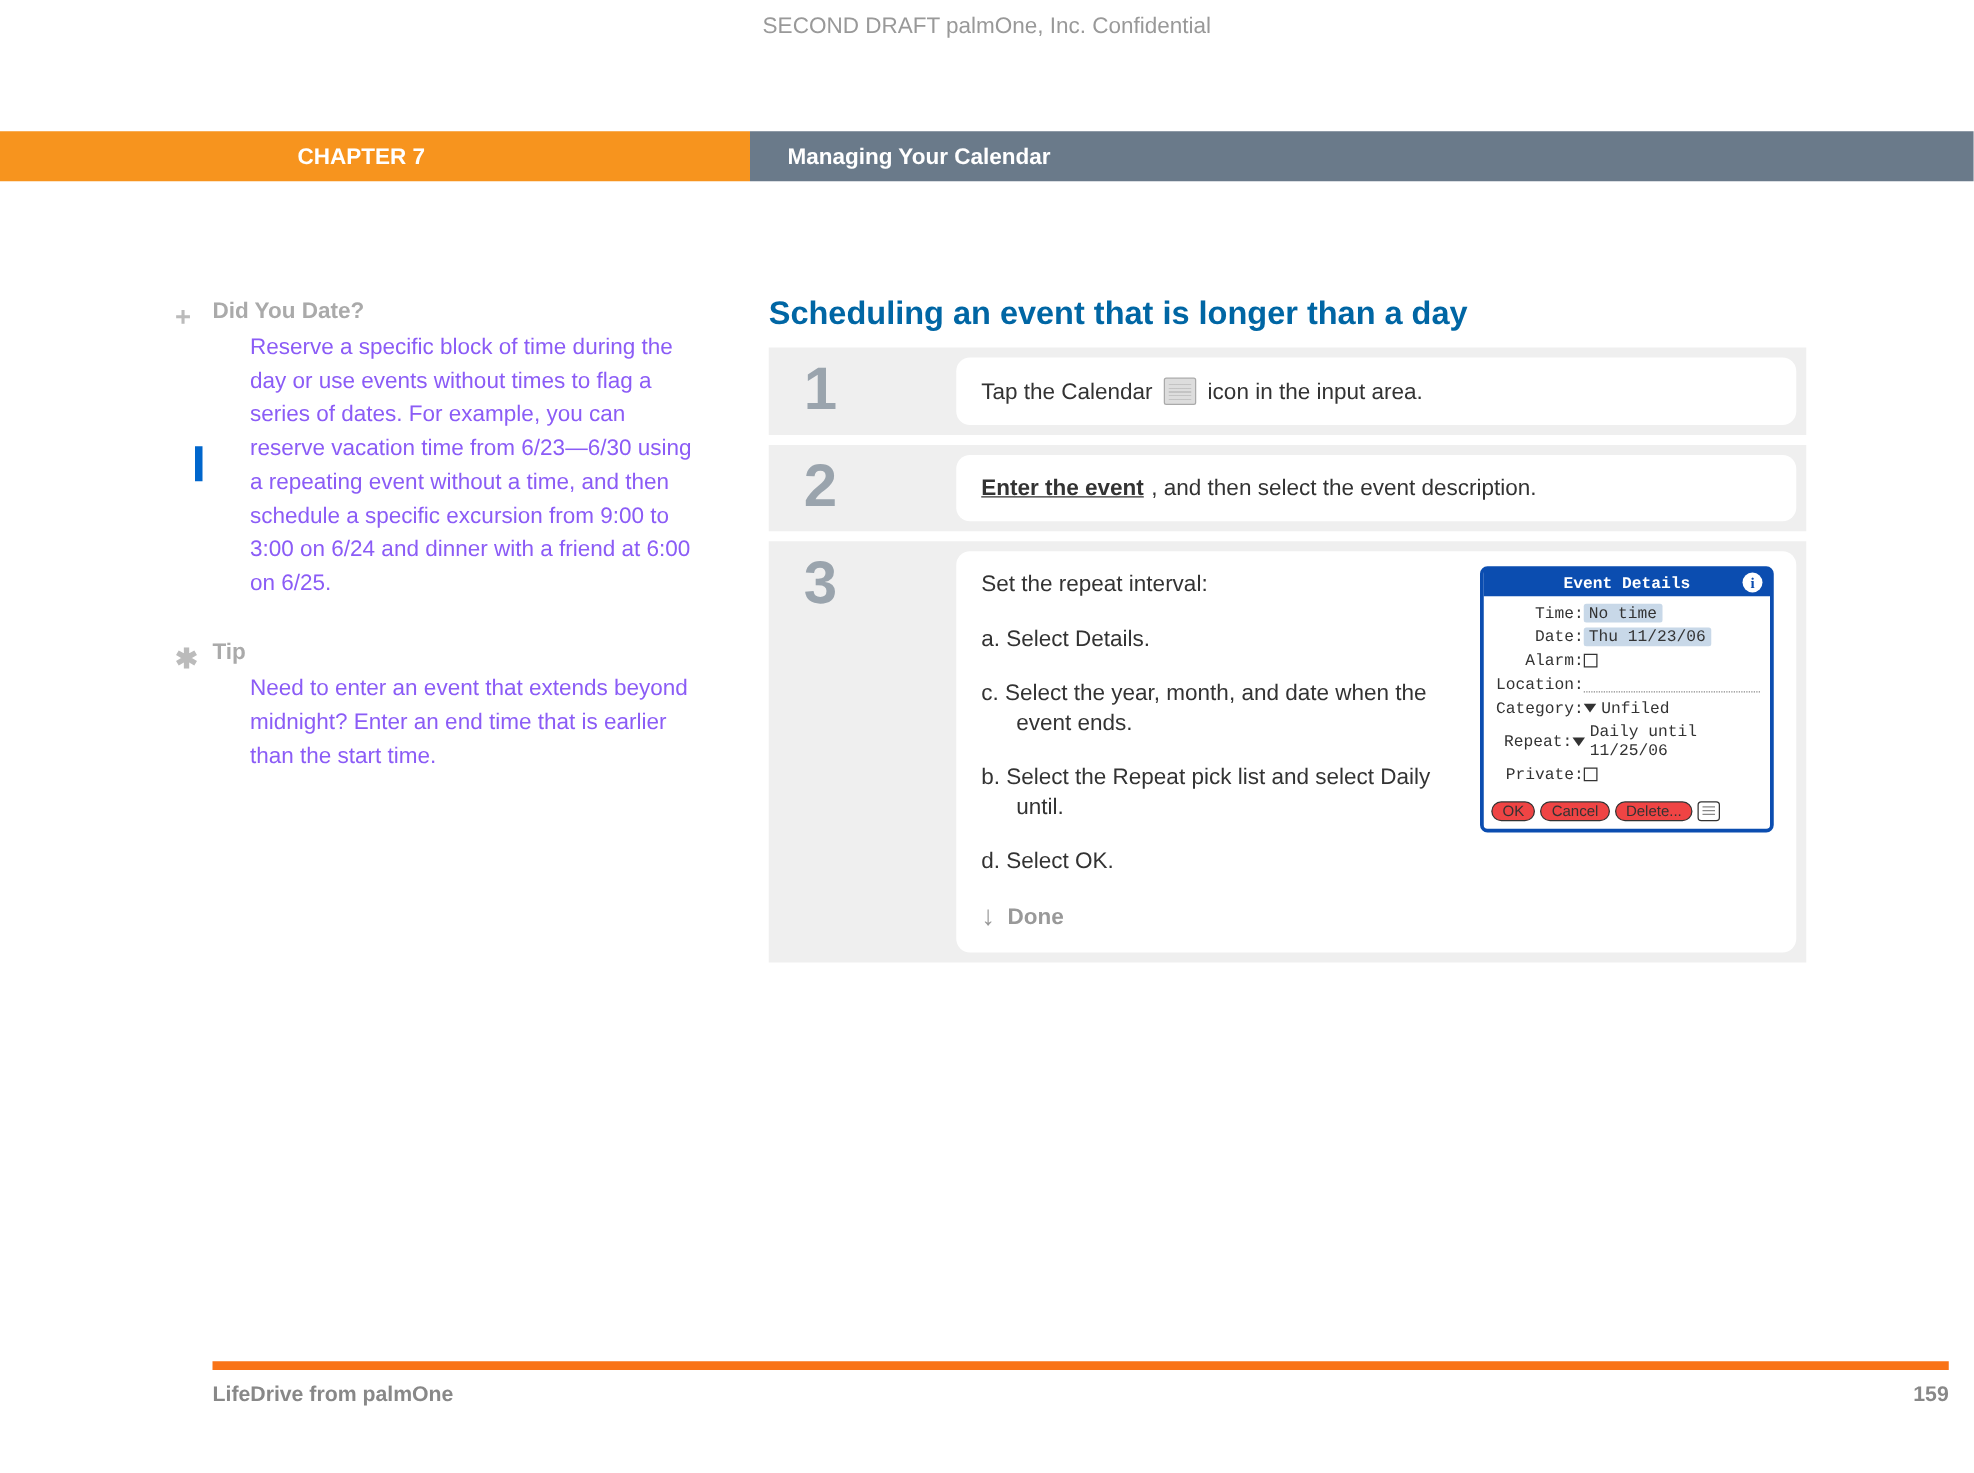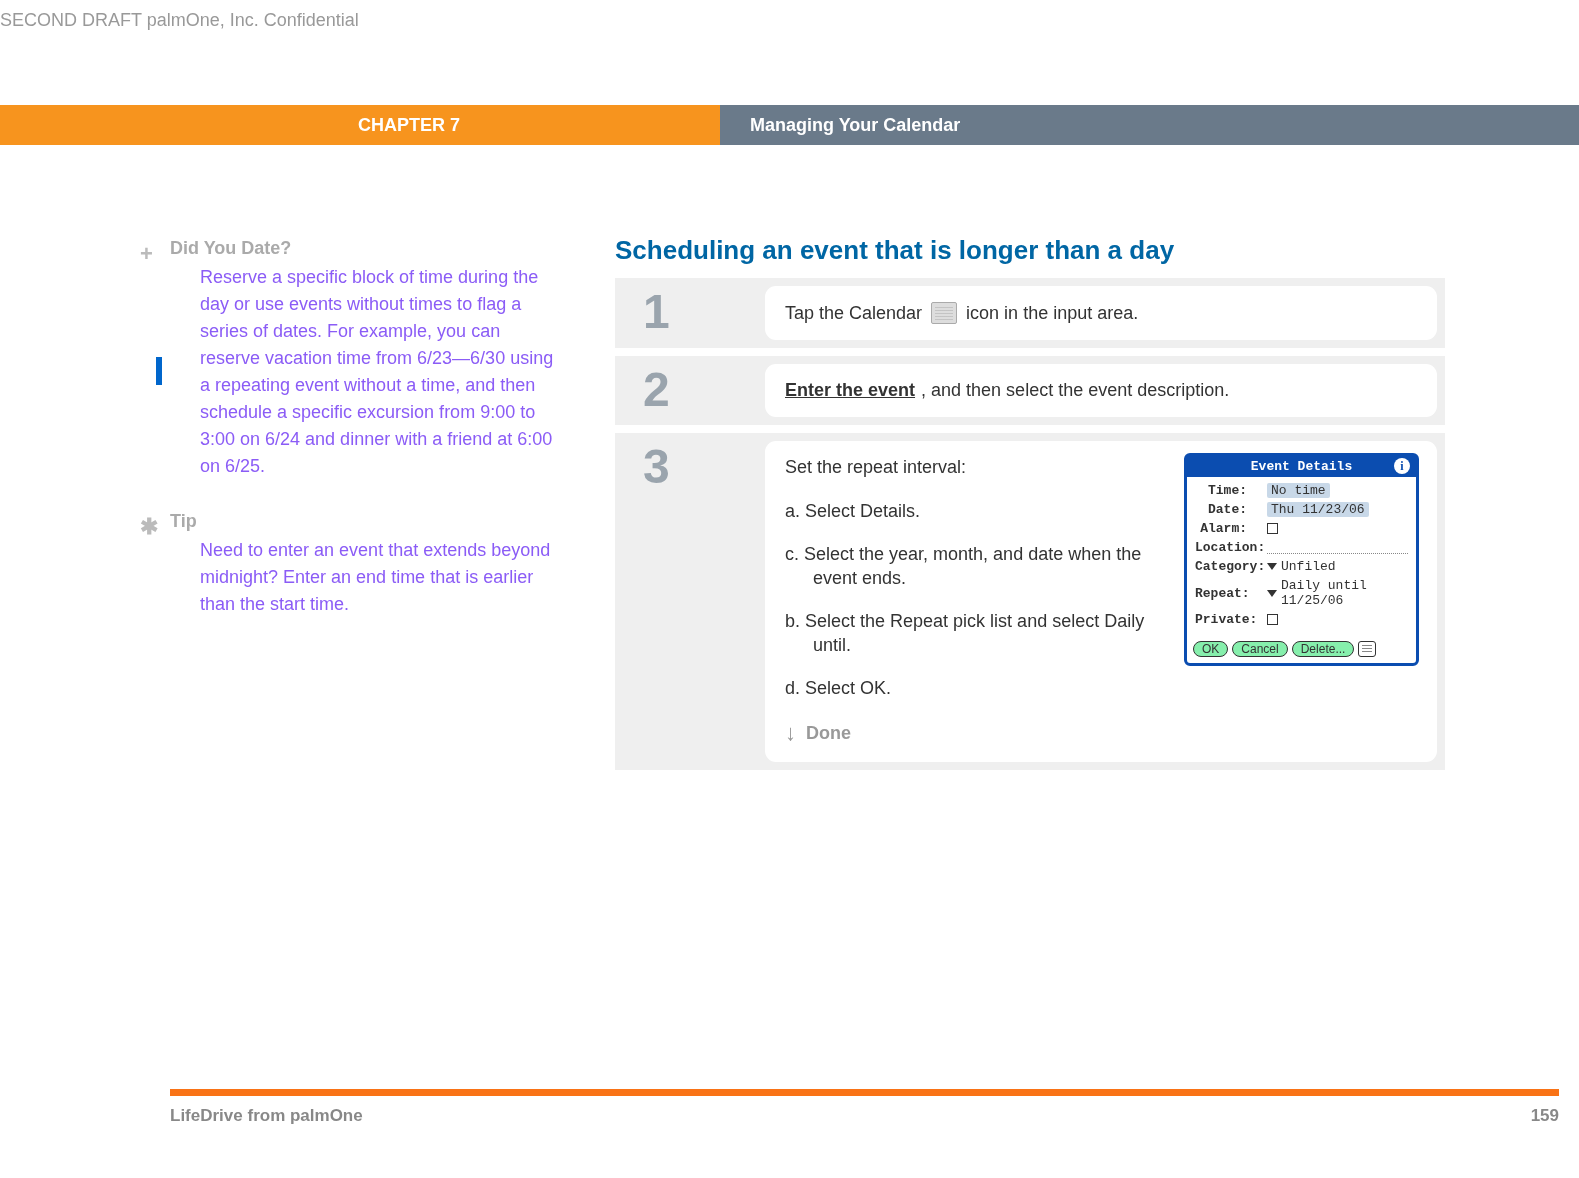--- a/index.html
+++ b/index.html
@@ -9,35 +9,35 @@
       color: #333;
       width: 1579px;
       height: 1178px;
       position: relative;
     }
     .watermark {
       position: absolute;
       top: 10px;
       left: 0;
       right: 0;
-      text-align: left;
+      text-align: center;
       color: #999;
       font-size: 18px;
     }
     .header-bar {
       position: absolute;
       top: 105px;
       left: 0;
       right: 0;
       height: 40px;
       display: flex;
     }
     .header-left {
       background: #f7941e;
-      width: 720px;
+      width: 600px;
       display: flex;
       align-items: center;
       justify-content: flex-end;
       padding-right: 260px;
     }
     .header-left-text {
       color: #fff;
       font-weight: bold;
       font-size: 18px;
     }
@@ -231,22 +231,22 @@
     }
     .dlg-body { padding: 6px 8px 4px 8px; }
     .dlg-row {
       display: flex;
       align-items: center;
       margin-bottom: 4px;
     }
     .dlg-lbl {
       width: 72px;
       text-align: right;
-      font-weight: bold;
-      padding-right: 20px;
+      font-weight: normal;
+      padding-right: 0;
     }
     .dlg-val {
       display: inline-block;
     }
     .sel-box {
       background: #c8d8e8;
       padding: 0 4px;
       border-radius: 2px;
     }
     .dotted {
@@ -272,21 +272,21 @@
       display: flex;
       gap: 4px;
       padding: 6px;
       align-items: center;
     }
     .pbtn {
       border: 1px solid #333;
       border-radius: 10px;
       padding: 0 8px;
       font-size: 12px;
-      background: #86efac;
+      background: #ef4444;
       font-family: Arial, sans-serif;
     }
     .note-icon {
       width: 18px; height: 16px;
       border: 1px solid #333;
       border-radius: 3px;
       position: relative;
       background: #fff;
     }
     .note-icon::after {

